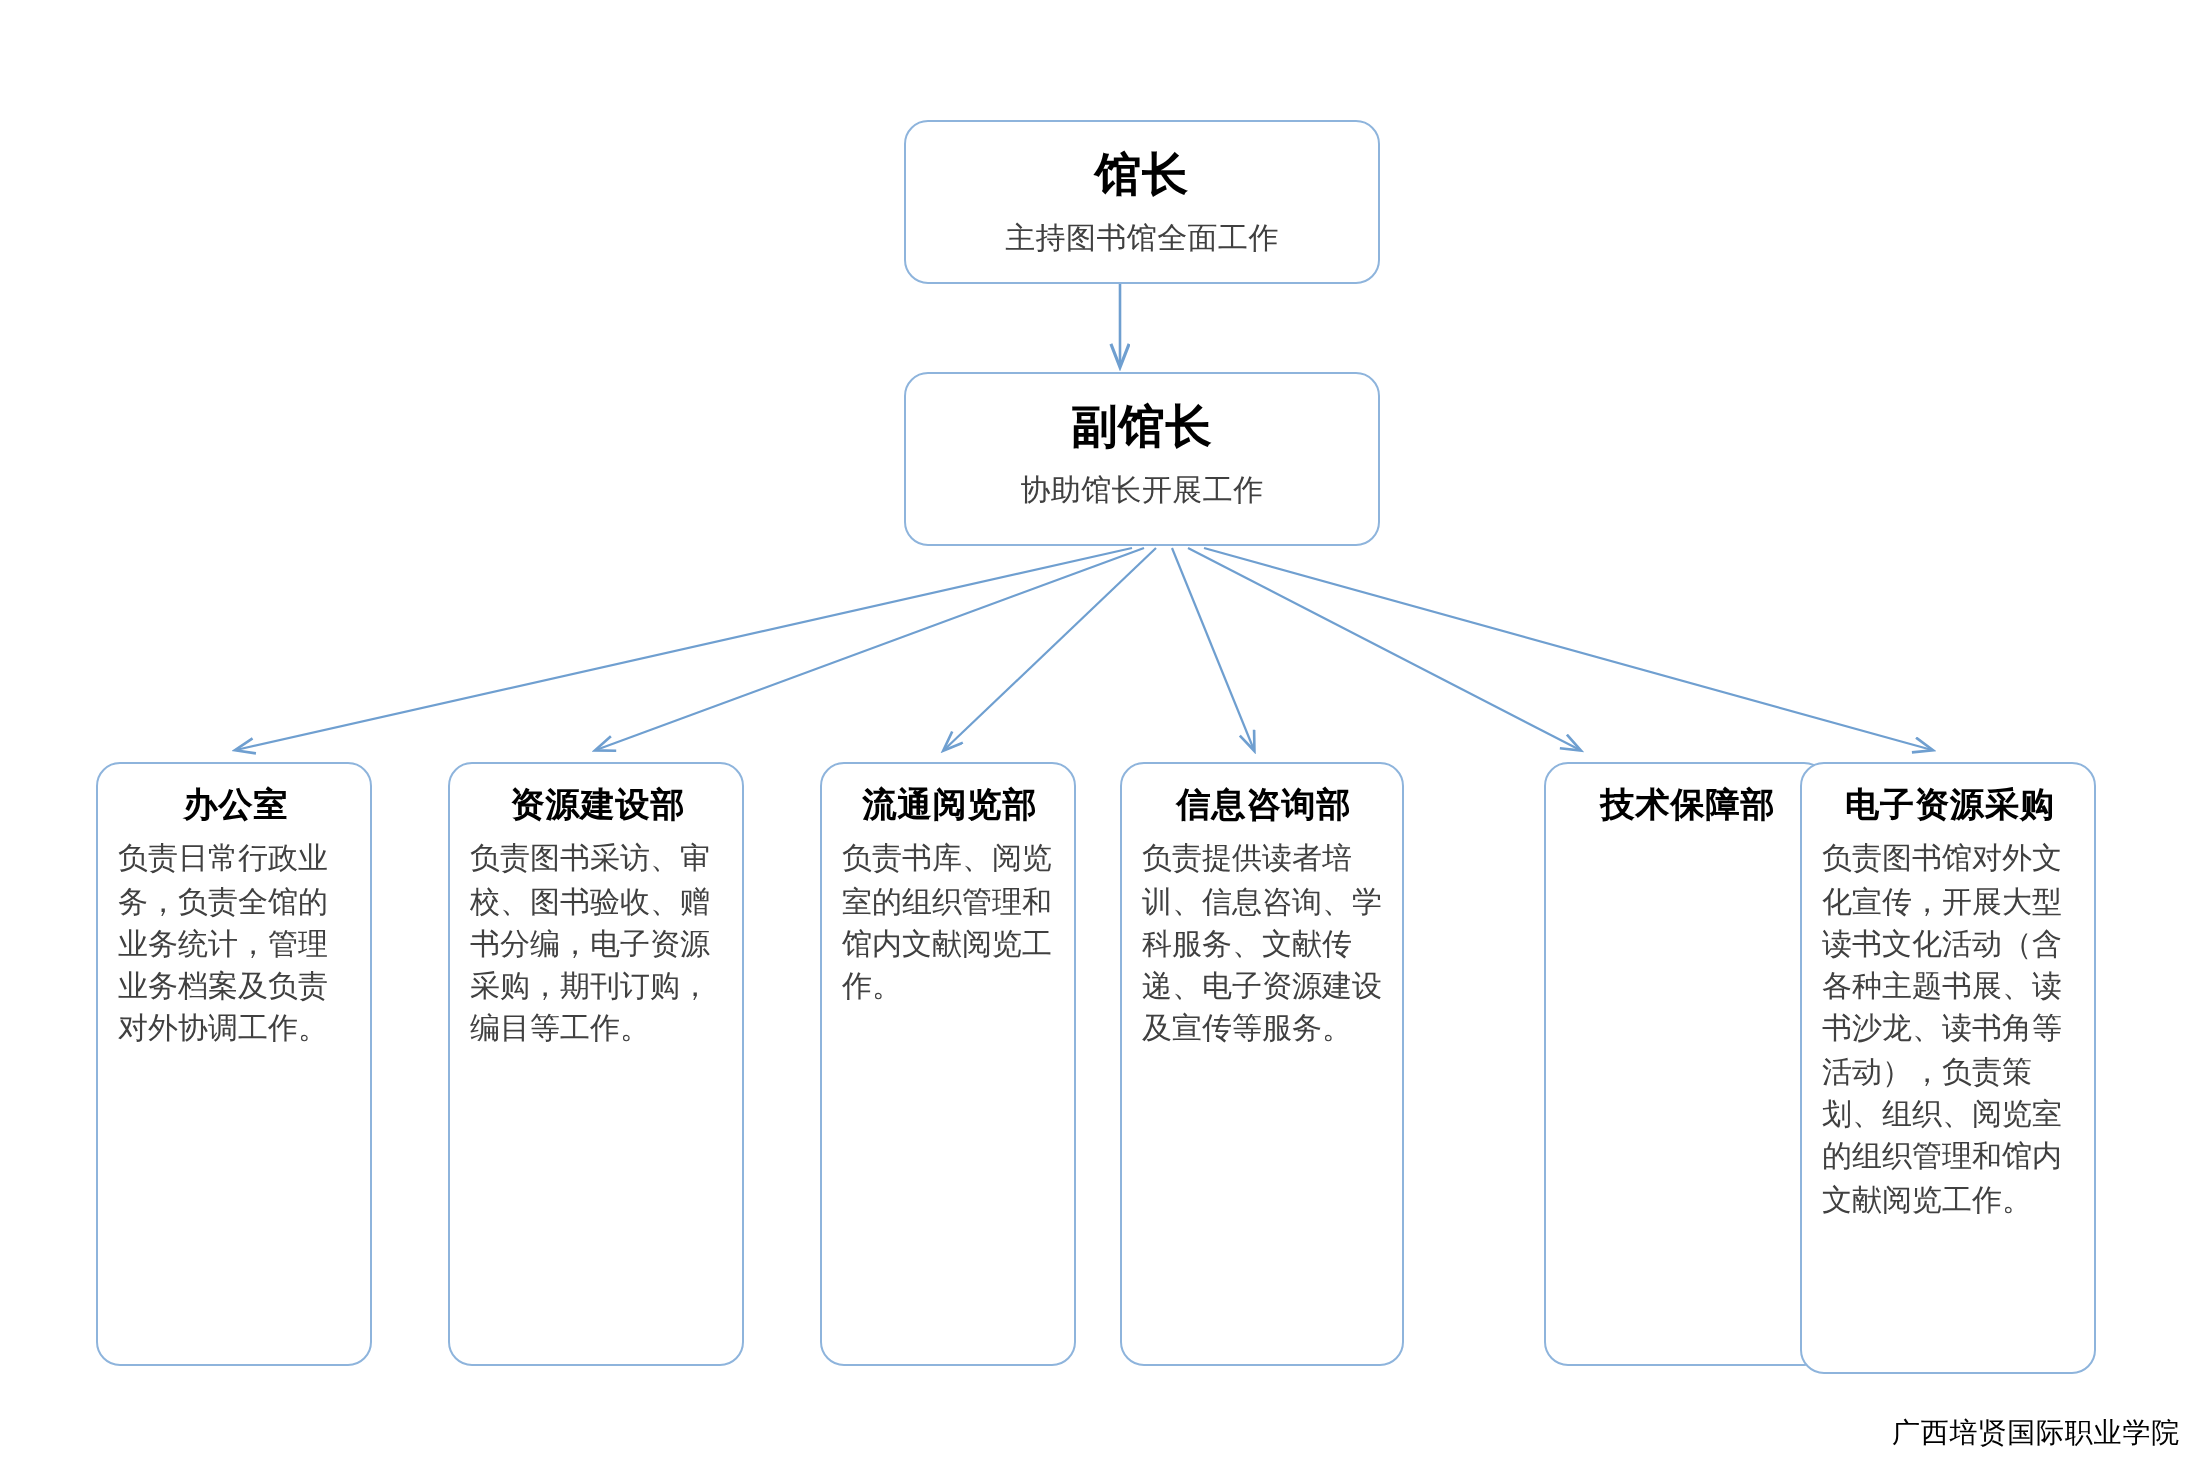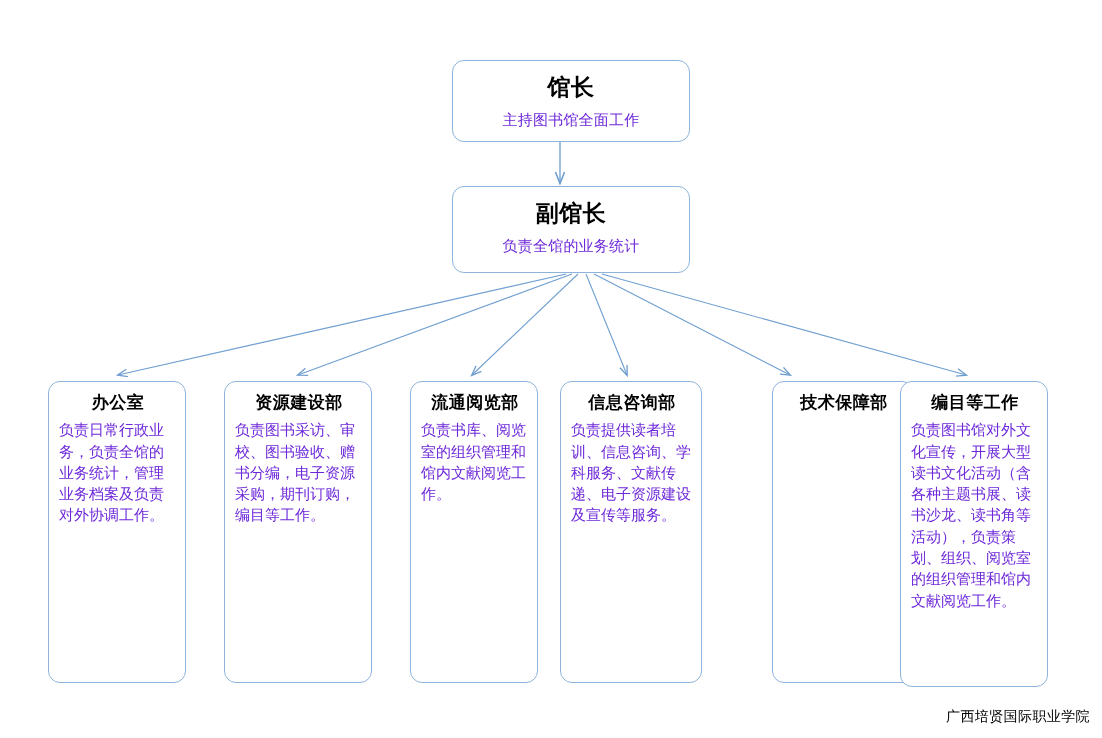--- a/index.html
+++ b/index.html
@@ -37,21 +37,21 @@
     padding: 8px 10px 6px 10px;
     text-align: center;
   }
   .node-title {
     font-weight: bold;
     color: #000000;
     line-height: 1.25;
     letter-spacing: 0.5px;
   }
   .node-desc {
-    color: #6d28d9;
+    color: #404040;
     line-height: 1.34;
   }
   
   .exec-box .node-title {
     font-size: 23px;
     margin-top: 4px;
   }
   .exec-box .node-desc {
     font-size: 15px;
     margin-top: 8px;
@@ -116,21 +116,21 @@
     <line x1="602" y1="274" x2="966" y2="375" stroke="#6f9fd0" stroke-width="1.1" marker-end="url(#arrowhead)"></line>
   </svg>
 
   <div class="node-box exec-box" id="box-director">
     <div class="node-title">馆长</div>
     <div class="node-desc">主持图书馆全面工作</div>
   </div>
 
   <div class="node-box exec-box" id="box-deputy">
     <div class="node-title">副馆长</div>
-    <div class="node-desc">负责全馆的业务统计</div>
+    <div class="node-desc">协助馆长开展工作</div>
   </div>
 
   <div class="node-box dept-box" id="box-dept-0">
     <div class="node-title">办公室</div>
     <div class="node-desc">负责日常行政业务，负责全馆的业务统计，管理业务档案及负责对外协调工作。</div>
   </div>
 
   <div class="node-box dept-box" id="box-dept-1">
     <div class="node-title">资源建设部</div>
     <div class="node-desc">负责图书采访、审校、图书验收、赠书分编，电子资源采购，期刊订购，编目等工作。</div>
@@ -144,19 +144,19 @@
   <div class="node-box dept-box" id="box-dept-3">
     <div class="node-title">信息咨询部</div>
     <div class="node-desc">负责提供读者培训、信息咨询、学科服务、文献传递、电子资源建设及宣传等服务。</div>
   </div>
 
   <div class="node-box dept-box" id="box-dept-4">
     <div class="node-title">技术保障部</div>
   </div>
 
   <div class="node-box dept-box" id="box-dept-5">
-    <div class="node-title">编目等工作</div>
+    <div class="node-title">电子资源采购</div>
     <div class="node-desc">负责图书馆对外文化宣传，开展大型读书文化活动（含各种主题书展、读书沙龙、读书角等活动），负责策划、组织、阅览室的组织管理和馆内文献阅览工作。</div>
   </div>
 
   <div id="footer-credit">广西培贤国际职业学院</div>
 
 </div>
 
 </body></html>

